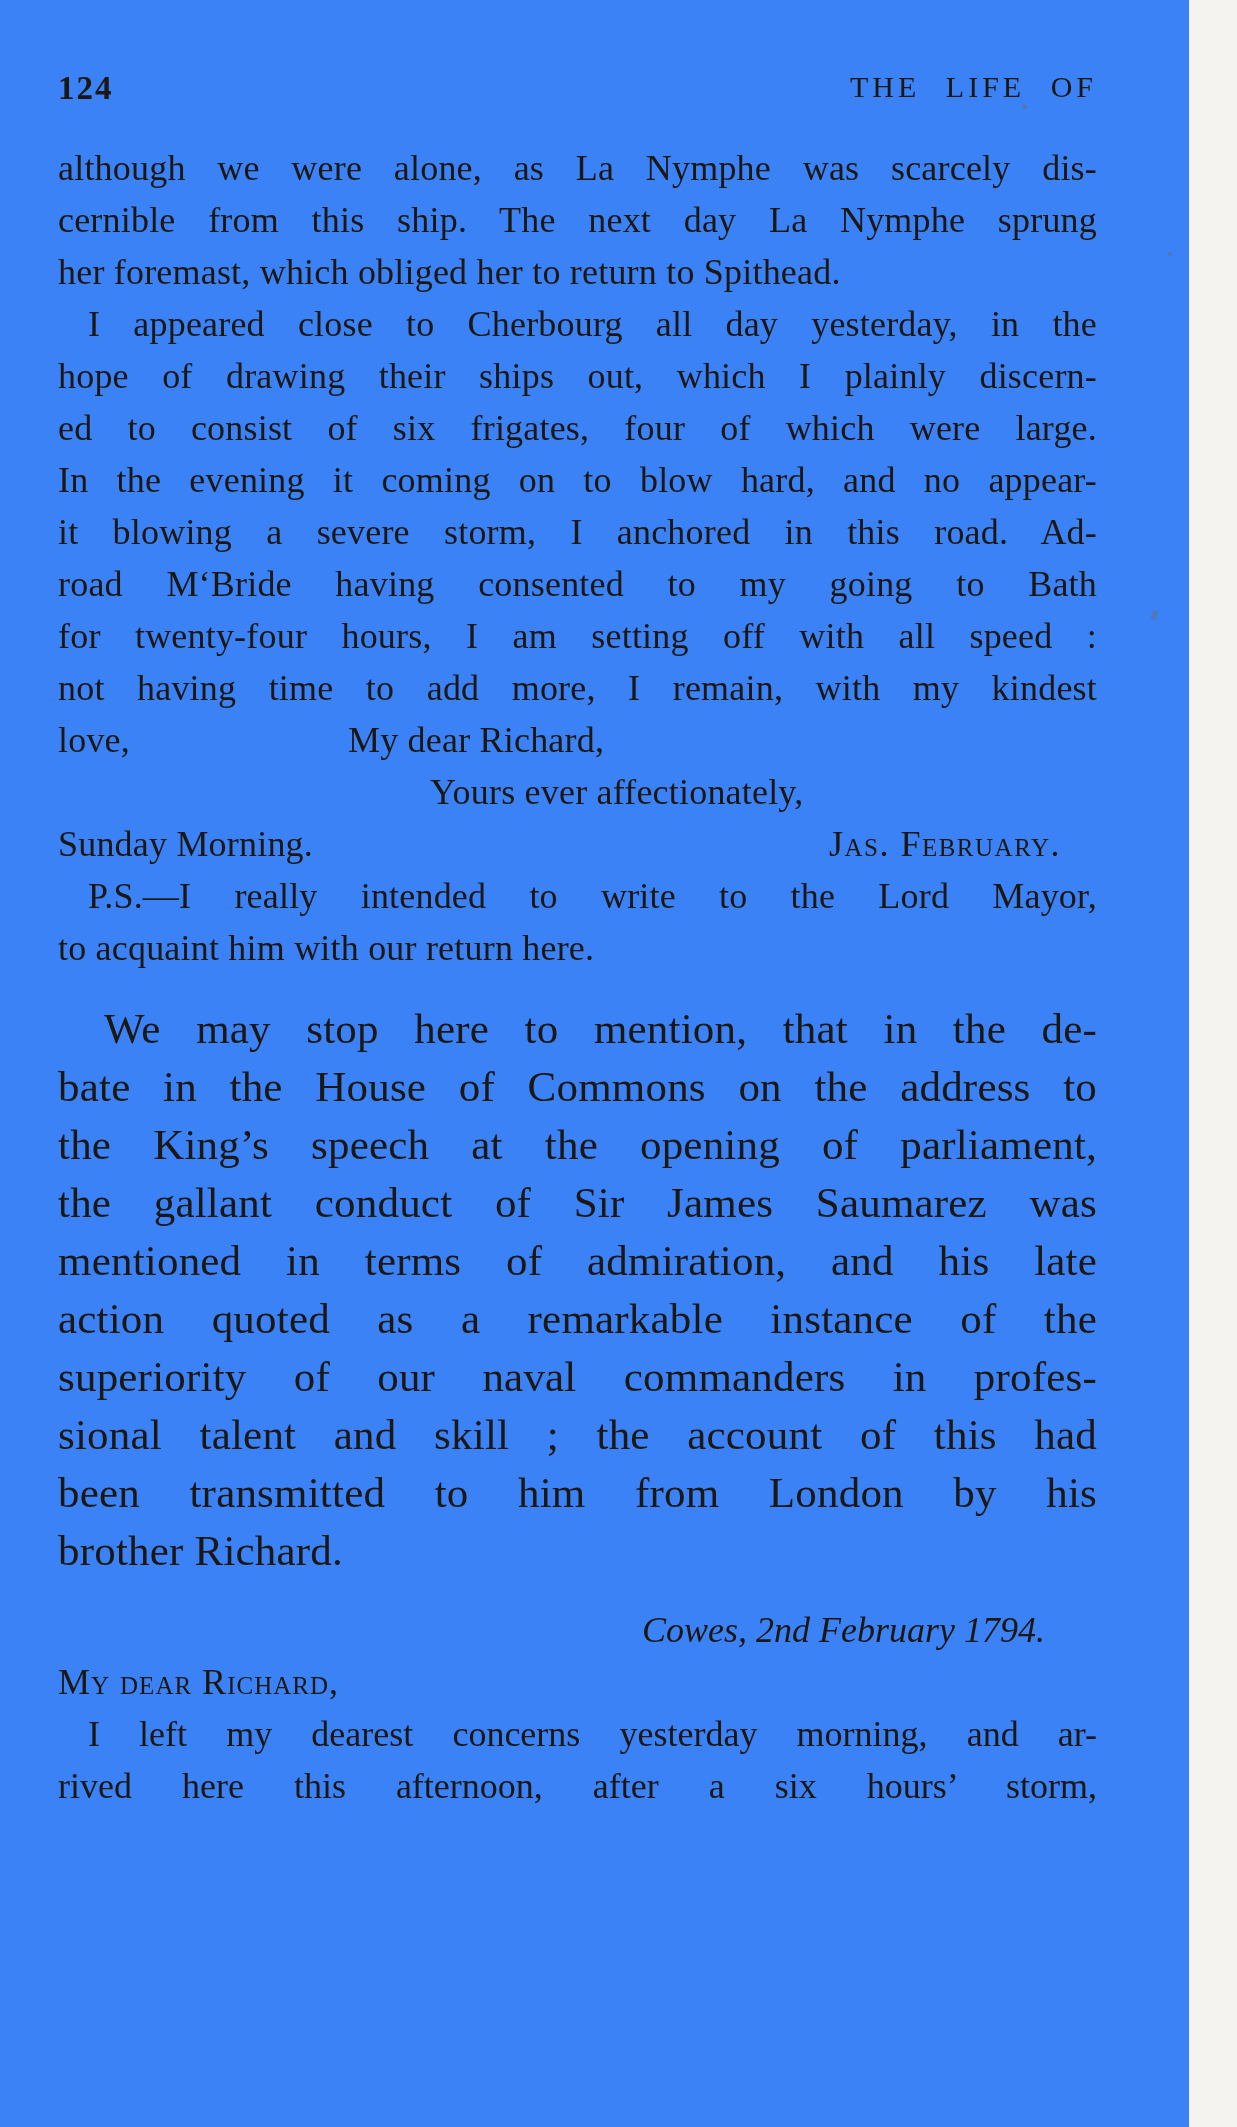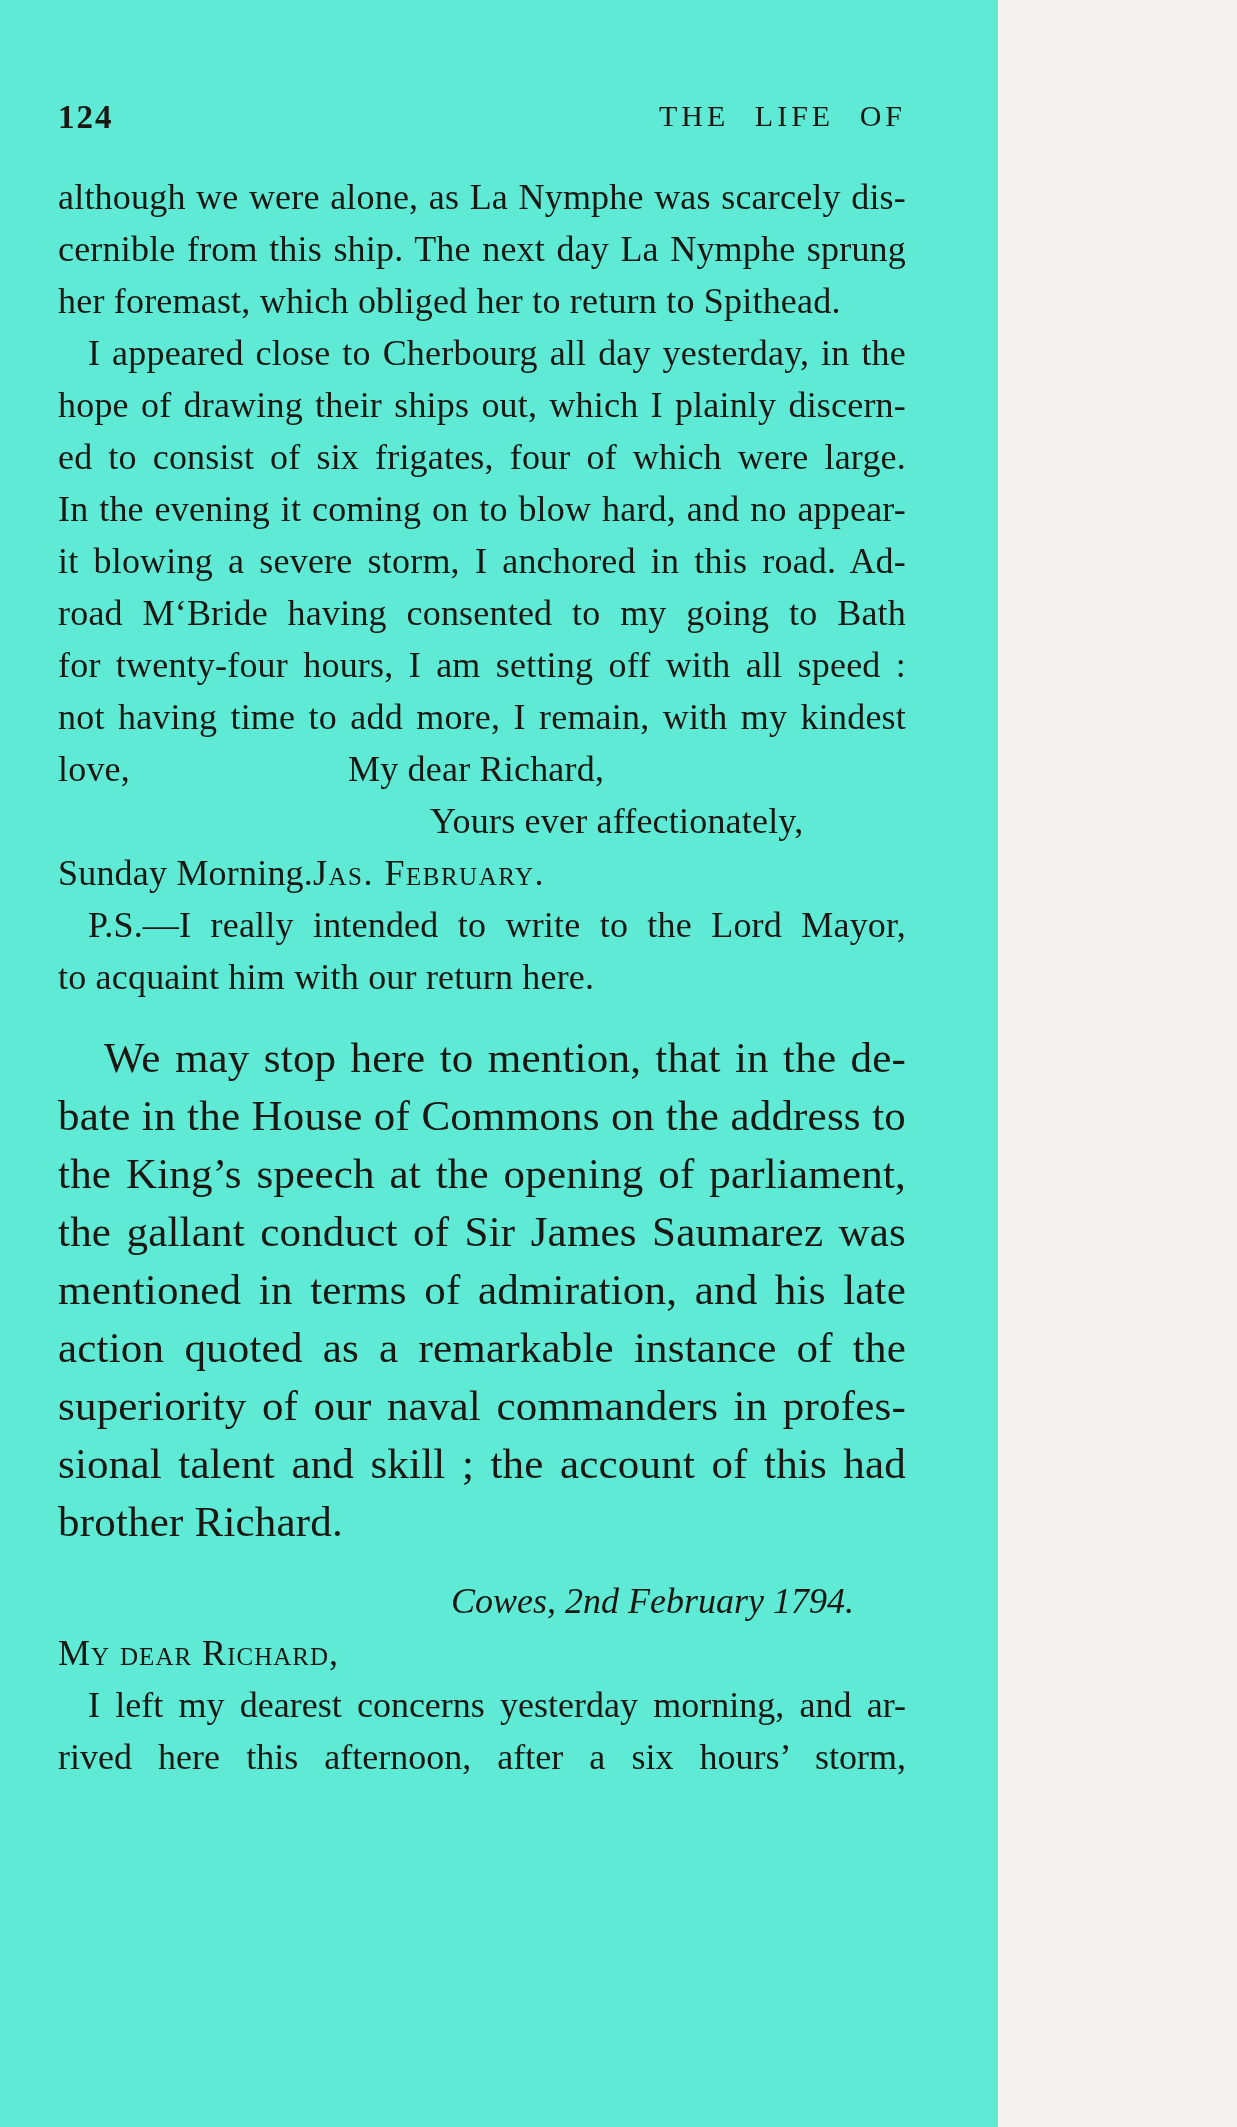--- a/index.html
+++ b/index.html
@@ -3,24 +3,24 @@
 <meta charset="utf-8">
 <style>
   * { margin: 0; padding: 0; box-sizing: border-box; }
   html, body { background: #f4f3ef; }
   body {
     width: 1237px; height: 2127px;
     font-family: "Liberation Serif", "DejaVu Serif", serif;
   }
   .page {
     position: relative;
-    width: 998px; height: 2127px;
-    background: #5eead4;
+    width: 1189px; height: 2127px;
+    background: #3b82f6;
     color: #1b1713;
-    padding: 99px 92px 0 58px;
+    padding: 70px 92px 0 58px;
     overflow: hidden;
   }
   .header {
     position: relative;
     height: 40px;
     margin-bottom: 32px;
     font-size: 31px;
   }
   .pagenum {
     position: absolute; left: 0; top: 0;
@@ -36,20 +36,21 @@
     font-size: 30px;
   }
   .ln { display: block; }
   .j { text-align: justify; text-align-last: justify; }
   .sec1 { font-size: 36px; line-height: 52px; letter-spacing: 0.2px; }
   .sec1 .ind { text-indent: 30px; }
   .row-love .salut { margin-left: 218px; }
   .valediction { padding-left: 372px; }
   .sigrow {
     display: flex;
+    justify-content: space-between;
     padding-right: 36px;
   }
   .smallcaps {
     font-variant: small-caps;
     letter-spacing: 1.5px;
   }
   .sec2 {
     margin-top: 26px;
     font-size: 43px;
     line-height: 58px;
@@ -113,20 +114,21 @@
 
   <section class="sec2">
     <div class="ln j ind2">We may stop here to mention, that in the de-</div>
     <div class="ln j">bate in the House of Commons on the address to</div>
     <div class="ln j">the King’s speech at the opening of parliament,</div>
     <div class="ln j">the gallant conduct of Sir James Saumarez was</div>
     <div class="ln j">mentioned in terms of admiration, and his late</div>
     <div class="ln j">action quoted as a remarkable instance of the</div>
     <div class="ln j">superiority of our naval commanders in profes-</div>
     <div class="ln j">sional talent and skill ; the account of this had</div>
+    <div class="ln j">been transmitted to him from London by his</div>
     <div class="ln">brother Richard.</div>
   </section>
 
   <section class="closing">
     <div class="ln place-date">Cowes, 2nd February 1794.</div>
     <div class="ln smallcaps salut2">My dear Richard,</div>
     <div class="ln j ind">I left my dearest concerns yesterday morning, and ar-</div>
     <div class="ln j">rived here this afternoon, after a six hours’ storm,</div>
   </section>
 

